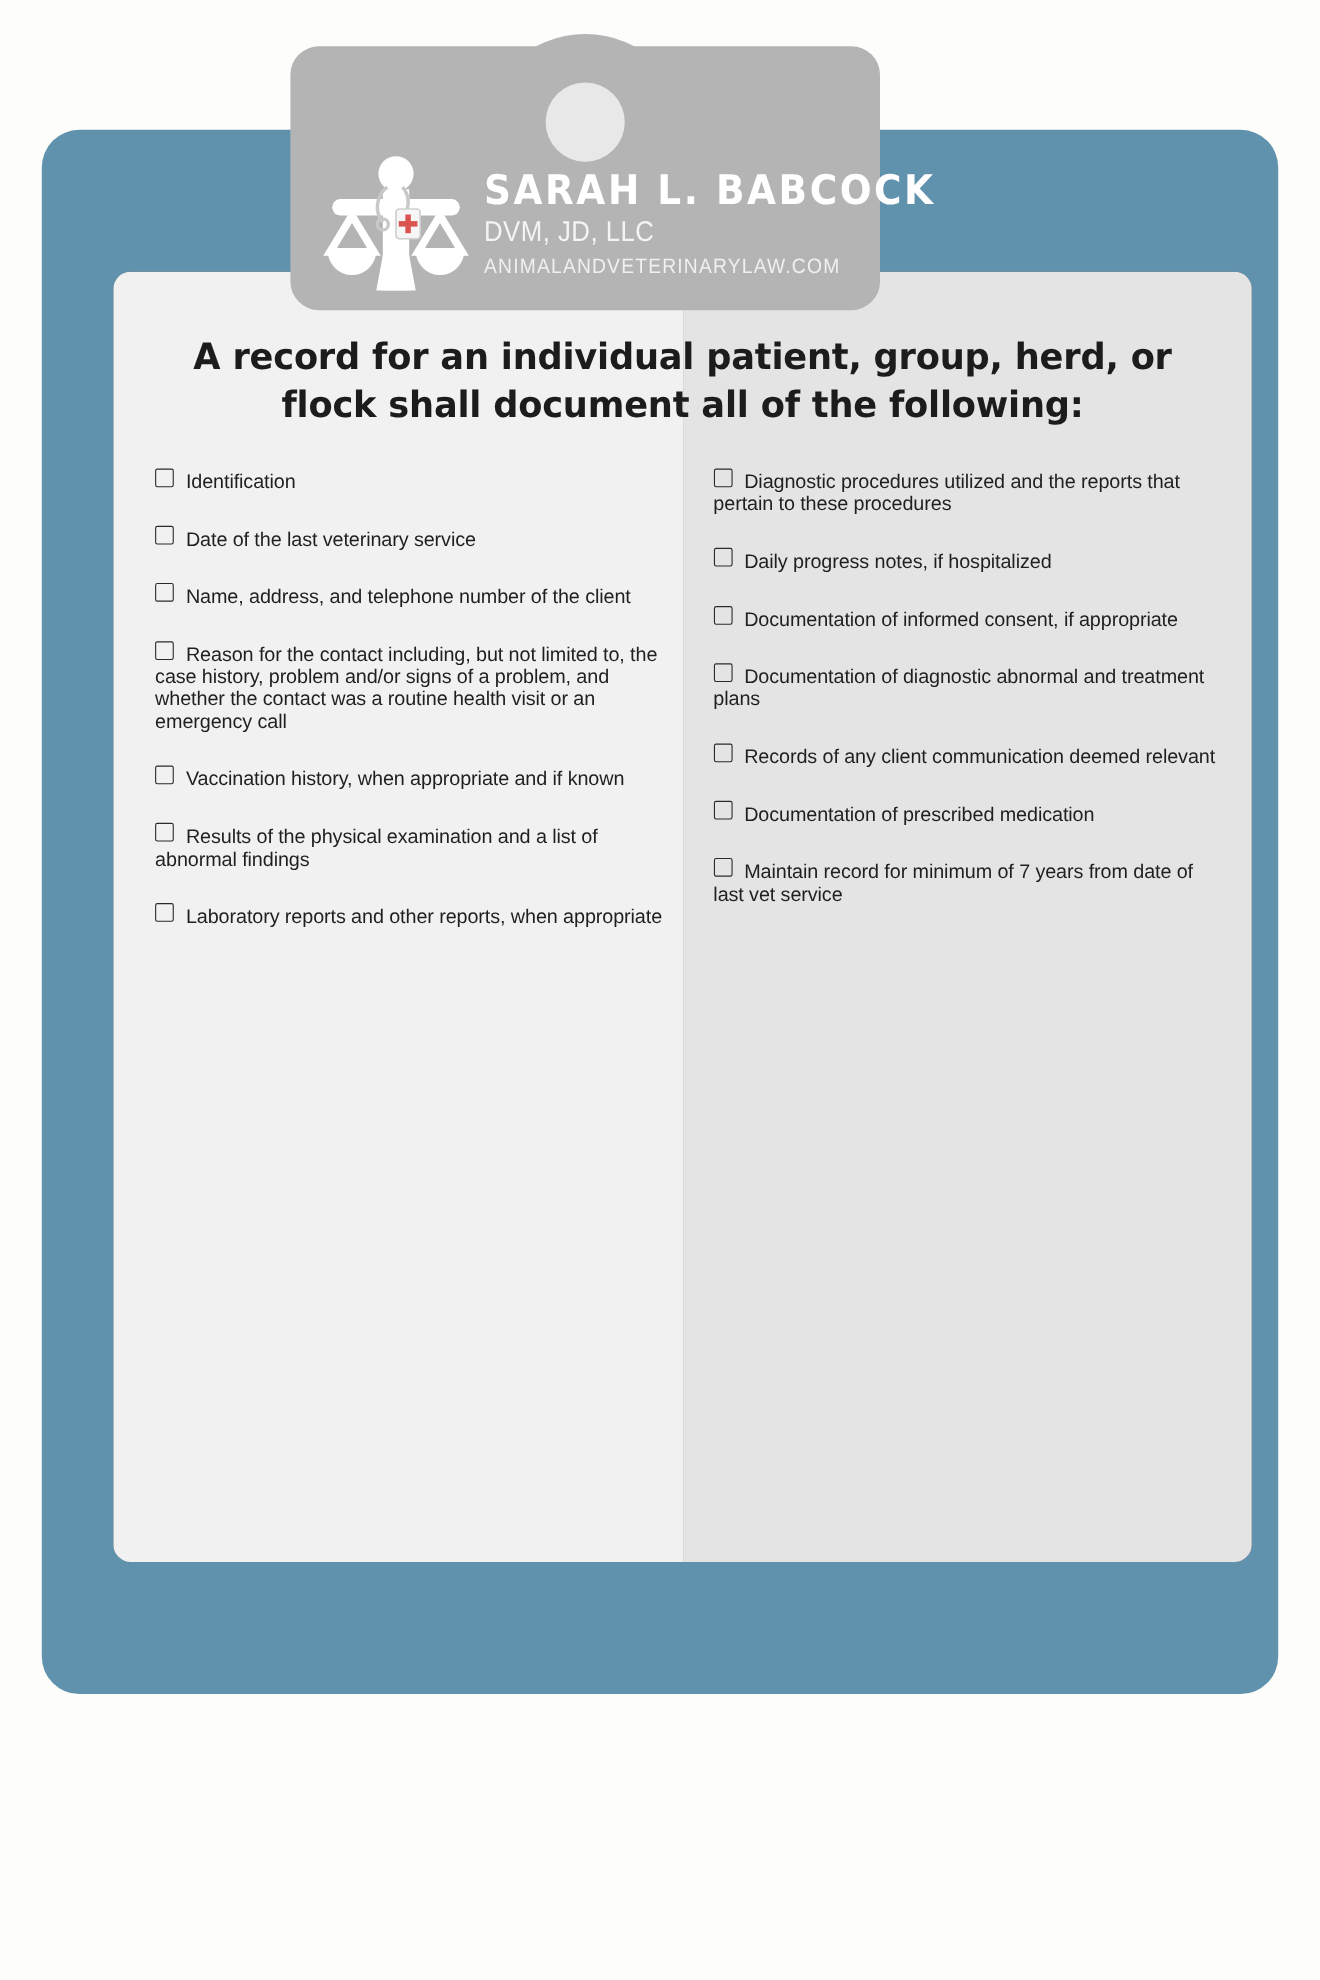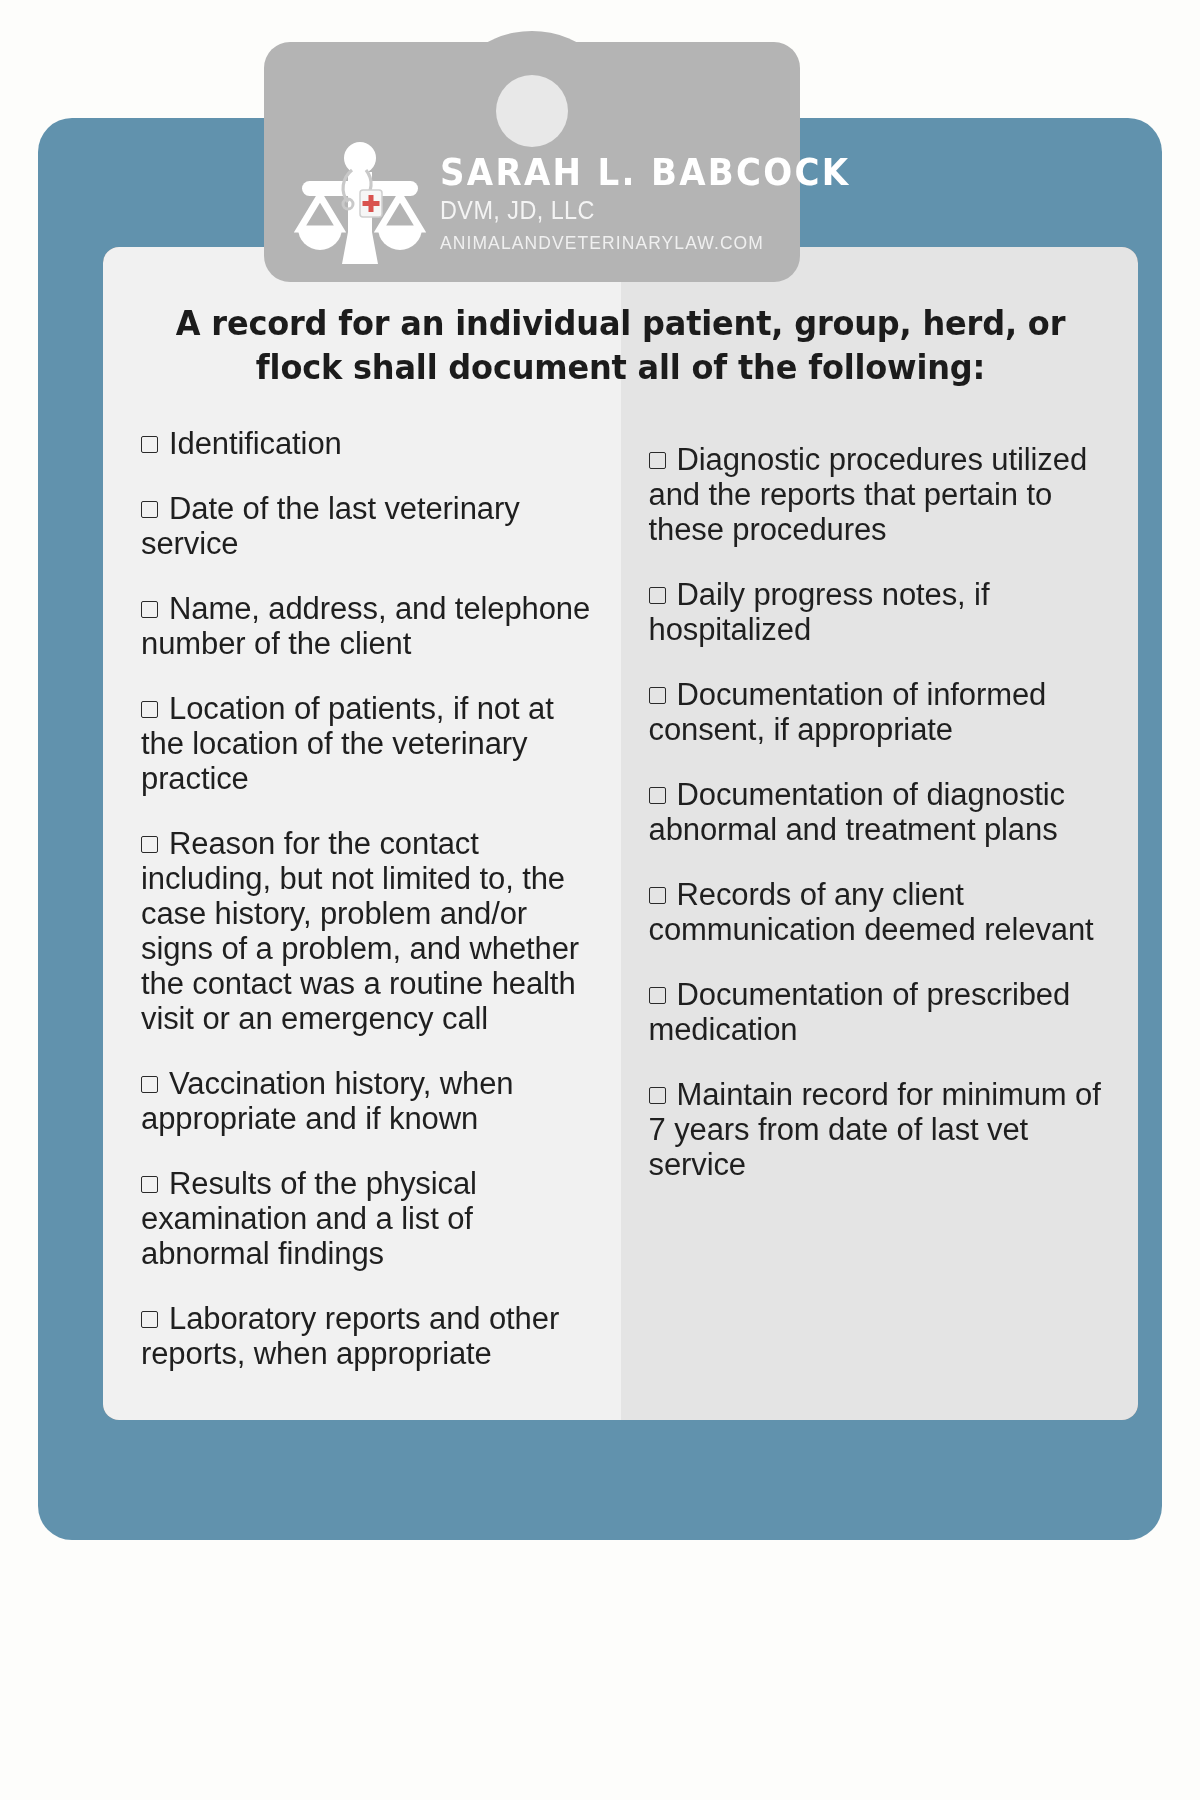--- a/index.html
+++ b/index.html
@@ -158,25 +158,25 @@
 
   #columns {
     display: flex;
     margin-top: 36px;
   }
   .column {
     width: 50%;
     box-sizing: border-box;
   }
   .col-left  { padding: 0 18px 0 38px; }
-  .col-right { padding: 0 22px 0 28px; margin-top: 16px; }
+  .col-right { padding: 0 22px 0 28px; }
 
   .check-item {
     position: relative;
-    font-size: 31px;
+    font-size: 18px;
     line-height: 1.13;
     color: #1f1f1f;
     margin-bottom: 29px;
     font-family: "Liberation Sans", sans-serif;
     letter-spacing: -0.1px;
     text-indent: 0;
   }
   .check-item .box {
     display: inline-block;
     width: 15px;
@@ -250,23 +250,20 @@
         <div class="check-item">
           <span class="box"></span><span class="txt">Identification</span>
         </div>
         <div class="check-item">
           <span class="box"></span><span class="txt">Date of the last veterinary service</span>
         </div>
         <div class="check-item">
           <span class="box"></span><span class="txt">Name, address, and telephone number of the client</span>
         </div>
         <div class="check-item">
-          <span class="box"></span><span class="txt">Location of patients, if not at  the location of the veterinary practice</span>
-        </div>
-        <div class="check-item">
           <span class="box"></span><span class="txt">Reason for the contact including, but not limited to, the case history, problem and/or signs of a problem, and whether the contact was a routine health visit or an emergency call</span>
         </div>
         <div class="check-item">
           <span class="box"></span><span class="txt">Vaccination history, when appropriate and if known</span>
         </div>
         <div class="check-item">
           <span class="box"></span><span class="txt">Results of the physical examination and a list of abnormal findings</span>
         </div>
         <div class="check-item">
           <span class="box"></span><span class="txt">Laboratory reports and other reports, when appropriate</span>

